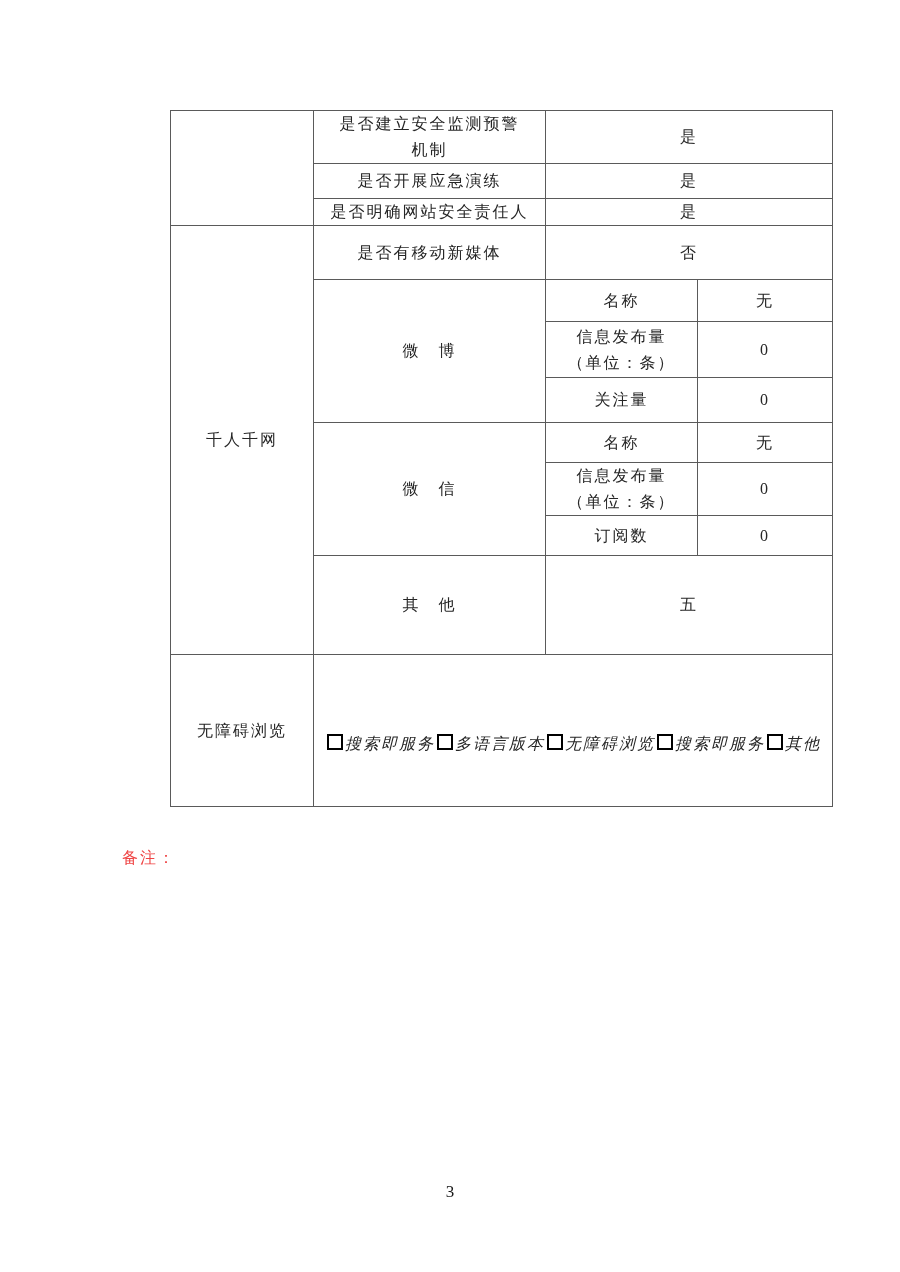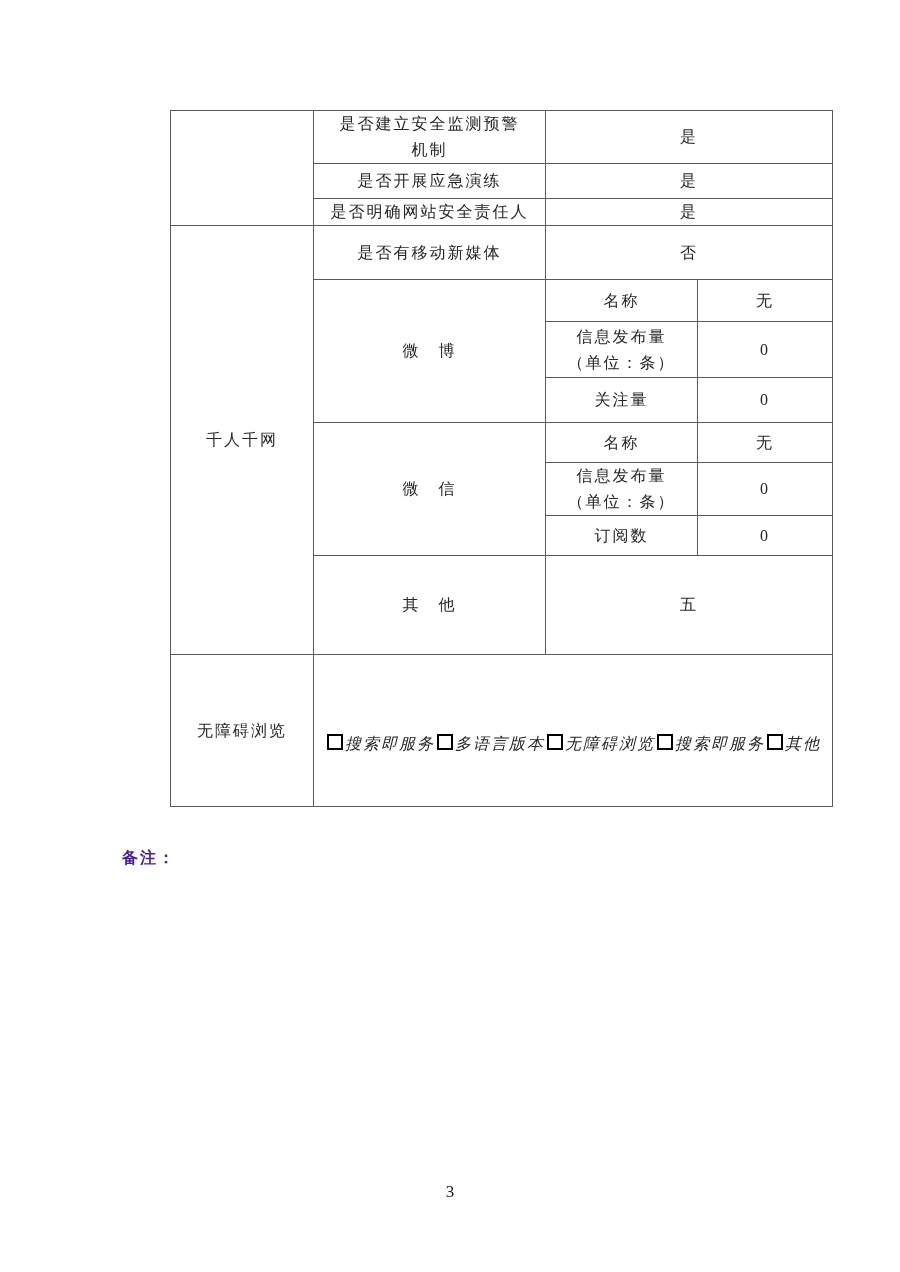--- a/index.html
+++ b/index.html
@@ -42,23 +42,23 @@
     height: 12px;
     border: 2px solid #000000;
     margin: 0 2px -1px 2px;
     background: #ffffff;
   }
   .notes {
     position: absolute;
     left: 122px;
     top: 848px;
     font-size: 16px;
-    font-weight: 700;
+    font-weight: 400;
     letter-spacing: 2px;
-    color: #4c1d95;
+    color: #ef4444;
   }
   .page-number {
     position: absolute;
     left: 0;
     top: 1182px;
     width: 900px;
     text-align: center;
     font-size: 17px;
     color: #1a1a1a;
   }

